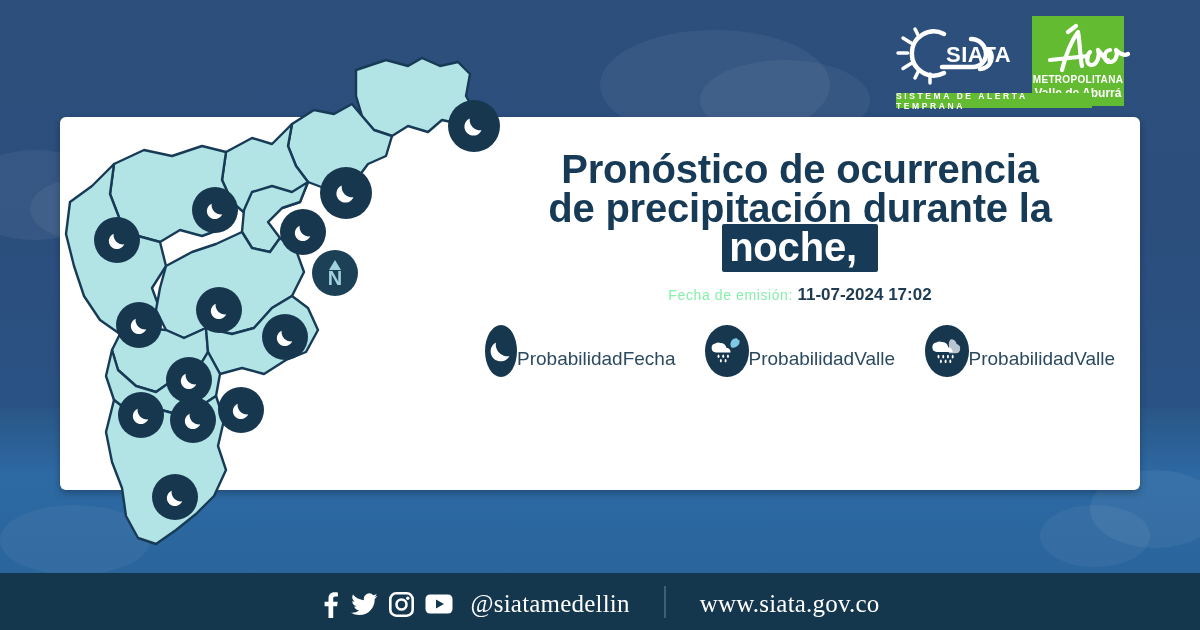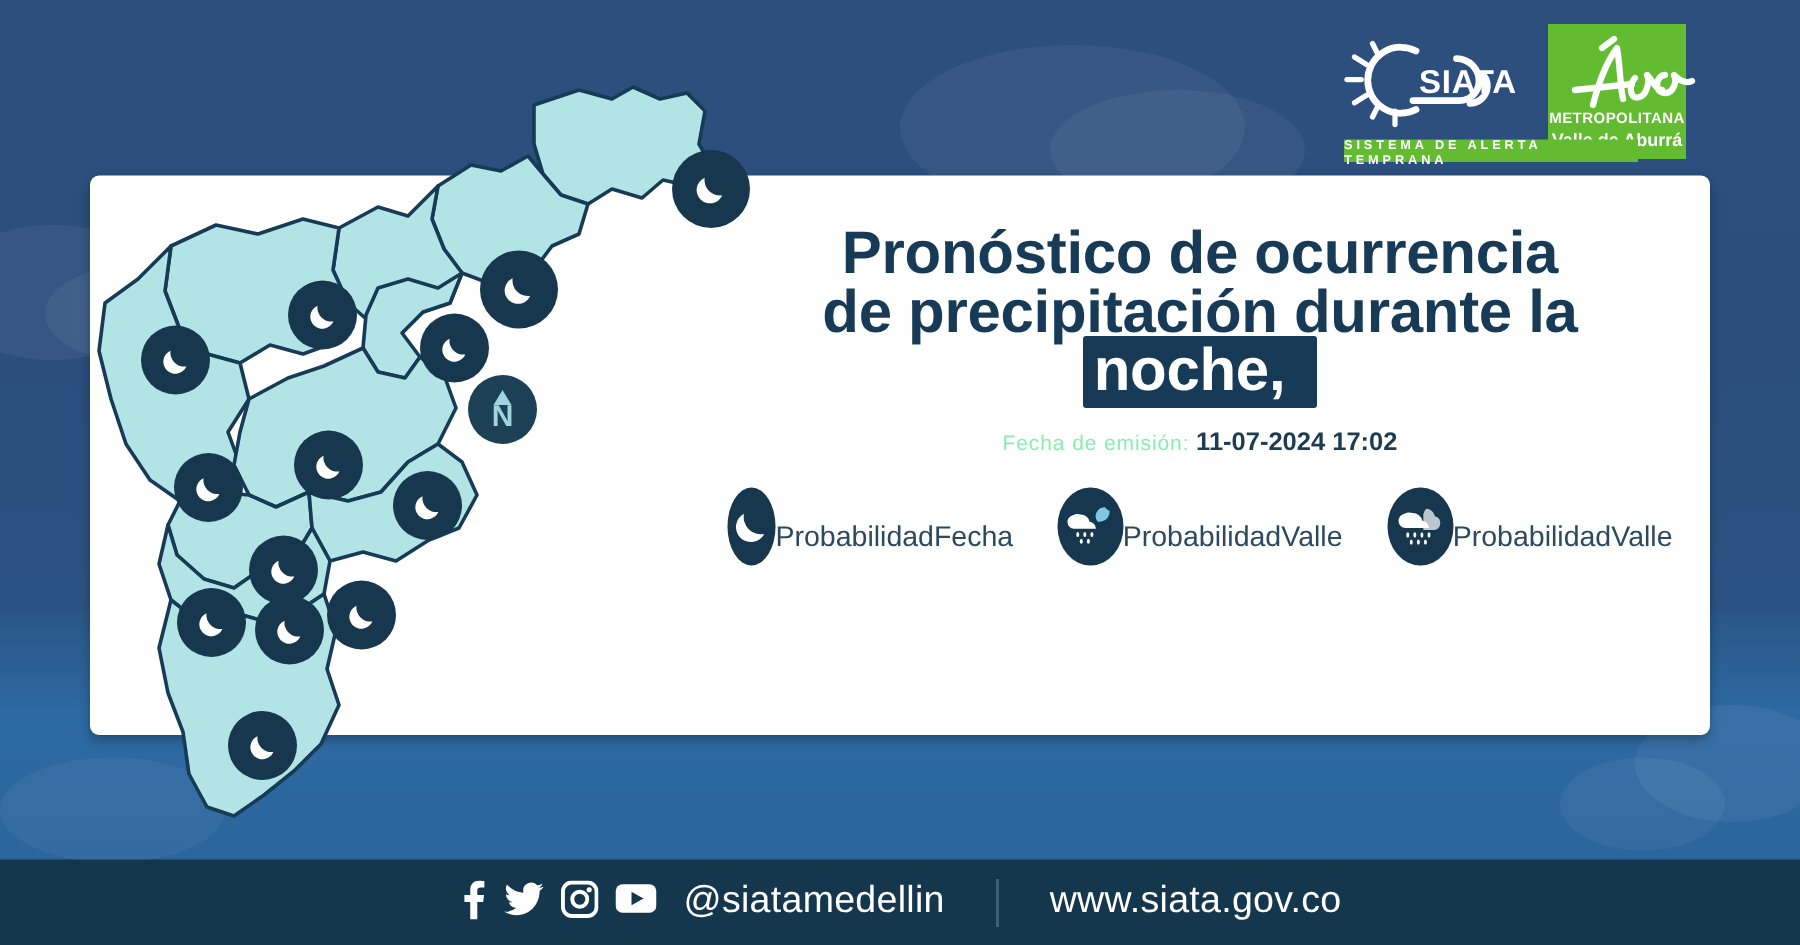--- a/index.html
+++ b/index.html
@@ -16,21 +16,21 @@
   .sky-top{position:absolute;left:0;top:0;width:1200px;height:410px;
       background:linear-gradient(180deg,#2c4f7c 0%,#2b4e7c 55%,#2a5284 100%);}
   .sky-bottom{position:absolute;left:0;top:408px;width:1200px;height:168px;
       background:linear-gradient(180deg,#2a5686 0%,#2d69a3 40%,#2a659c 100%);}
   .bg-cloud{position:absolute;border-radius:50%;background:rgba(255,255,255,0.055);}
   .bg-cloud.b2{background:rgba(255,255,255,0.05);}
 
   
   .footer{position:absolute;left:0;top:573px;width:1200px;height:57px;background:#15374d;
      display:flex;align-items:center;justify-content:center;gap:0;}
-  .footer-inner{display:flex;align-items:flex-start;gap:18px;}
+  .footer-inner{display:flex;align-items:flex-end;gap:18px;font-family:Liberation Serif, serif;}
   .social{display:flex;align-items:center;gap:11px;}
   .social svg{display:block;}
   .handle{color:#ffffff;font-size:25px;letter-spacing:.2px;}
   .divider{width:2px;height:32px;background:#3e5f74;margin:0 16px;}
   .site{color:#ffffff;font-size:25px;letter-spacing:.2px;}
 
   
   .card{position:absolute;left:60px;top:117px;width:1080px;height:373px;
       background:#ffffff;border-radius:6px;box-shadow:0 3px 7px rgba(0,0,0,.28);}
 

